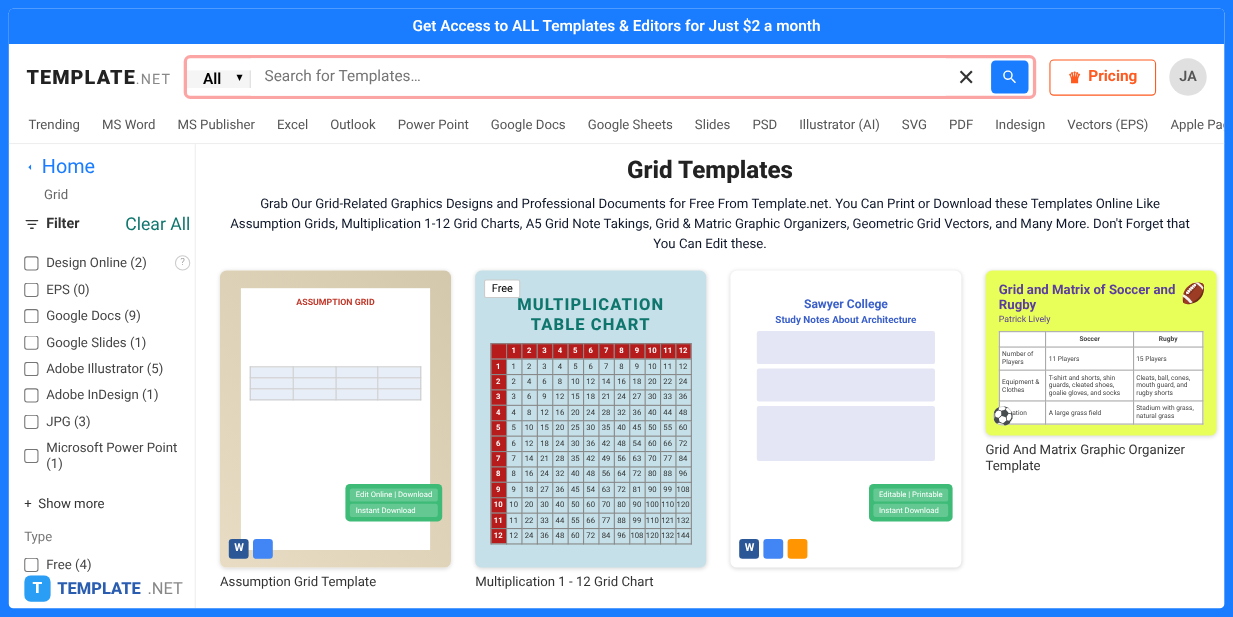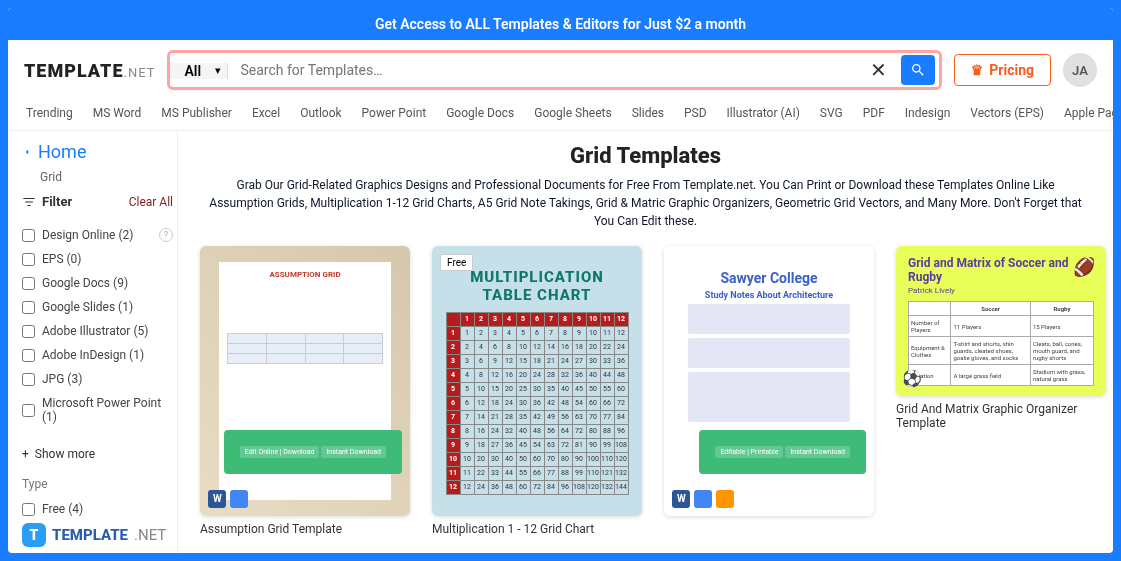--- a/index.html
+++ b/index.html
@@ -23,58 +23,58 @@
 .nav { display:flex; gap:20px; padding:6px 18px 10px; font-size:12px; color:#555; border-bottom:1px solid #eee; overflow:hidden; }
 .nav span { cursor:pointer; white-space:nowrap; }
 .nav span:last-child::after { content:" ▾"; font-size:10px; }
 .body { display:flex; flex:1; overflow:hidden; }
 .sidebar { width:170px; border-right:1px solid #eee; padding:10px 4px 10px 14px; font-size:12px; color:#333; overflow-y:auto; }
 .bc { color:#1a7cff; display:flex; align-items:center; gap:6px; margin-bottom:8px; cursor:pointer; font-size:18px; }
 .bc svg { width:10px; height:10px; fill:#1a7cff; }
 .crumb2 { margin-left:18px; color:#666; font-size:12px; margin-bottom:10px; }
 .frow { display:flex; align-items:center; justify-content:space-between; margin:10px 0 14px; }
 .frow .ft { display:flex; align-items:center; gap:6px; font-weight:700; font-size:13px; }
-.frow .ca { color:#7f1d1d; font-size:12px; cursor:pointer; }
+.frow .ca { color:#0f766e; font-size:16px; cursor:pointer; }
 .fgroup { margin-bottom:14px; }
 .fitem { display:flex; align-items:center; gap:7px; padding:5px 0; color:#444; }
 .fitem input { width:13px; height:13px; }
 .fitem .q { margin-left:auto; width:14px; height:14px; border:1px solid #ccc; border-radius:50%; font-size:9px; color:#aaa; display:flex; align-items:center; justify-content:center; }
 .showmore { display:flex; gap:6px; font-size:12px; color:#333; cursor:pointer; padding:4px 0; }
 .stitle { font-size:12px; color:#777; margin-top:12px; margin-bottom:6px; }
 .main { flex:1; padding:8px 22px; overflow-y:auto; }
 .ptitle { text-align:center; font-size:22px; font-weight:800; color:#222; margin:4px 0 8px; }
 .pdesc { text-align:center; font-size:12px; color:#0f172a; line-height:1.5; margin-bottom:16px; padding:0 6px; }
 .grid { display:flex; gap:22px; }
 .card { width:210px; display:flex; flex-direction:column; gap:6px; }
 .thumb { width:210px; height:270px; border-radius:6px; box-shadow:0 1px 4px rgba(0,0,0,0.15); background:#f8f8f8; position:relative; overflow:hidden; display:flex; align-items:center; justify-content:center; }
 .cap { font-size:12px; color:#333; }
 .badge { position:absolute; bottom:8px; left:8px; display:flex; gap:4px; }
 .badge span { width:18px; height:18px; border-radius:3px; }
 .wrd { background:#2b5797; position:relative; }
 .wrd::after { content:"W"; color:#fff; font-size:10px; font-weight:700; position:absolute; top:3px; left:5px; }
 .gdc { background:#4285f4; }
 .pgs { background:#ff9500; border-radius:4px; }
 .freebadge { position:absolute; top:8px; left:8px; background:#fff; border:1px solid #ccc; font-size:10px; padding:2px 6px; border-radius:2px; }
-.editbtn { position:absolute; right:8px; bottom:42px; background:#3dbb77; border-radius:4px; padding:16px; display:flex; flex-direction:row; gap:2px; }
+.editbtn { position:absolute; right:8px; bottom:42px; background:#3dbb77; border-radius:4px; padding:4px; display:flex; flex-direction:column; gap:2px; }
 .editbtn div { background:rgba(255,255,255,0.2); color:#fff; font-size:7px; padding:2px 5px; border-radius:2px; white-space:nowrap; }
 
 .t1 { background:linear-gradient(45deg,#e8dcc4,#d4c8ac); }
 .t1 .sheet { background:#fff; width:82%; height:88%; padding:8px; font-size:6px; }
 .t1 .sheet h4 { color:#c0392b; text-align:center; font-size:8px; margin-bottom:6px; }
 .t1 table { width:100%; border-collapse:collapse; margin-top:8px; }
 .t1 td { border:1px solid #ccc; height:10px; background:#e8eef7; }
 .t2 { background:#c5e0e8; flex-direction:column; padding:14px 10px; }
 .t2 h3 { font-size:15px; font-weight:800; text-align:center; letter-spacing:1px; color:#0f766e; line-height:1.2; }
 .t2 table { border-collapse:collapse; margin-top:8px; font-size:7px; }
 .t2 td,.t2 th { border:1px solid #888; width:14px; height:14px; text-align:center; color:#333; }
 .t2 th { background:#b71c1c; color:#fff; }
 .t2 .rh { background:#b71c1c; color:#fff; font-weight:700; }
 .t3 { background:#fff; }
 .t3 .sheet { width:85%; height:88%; padding:8px; font-size:6px; }
-.t3 h5 { color:#3a5fc8; text-align:center; font-size:14px; }
+.t3 h5 { color:#3a5fc8; text-align:center; font-size:11px; }
 .t3 h4 { color:#3a5fc8; text-align:center; font-size:9px; margin:4px 0; }
 .t3 .box { background:#e4e6f5; height:30px; margin:4px 0; border-radius:2px; }
 .t4wrap .thumb { height:150px; }
 .t4 { background:#e8ff5a; padding:12px; flex-direction:column; align-items:flex-start; position:relative; }
 .t4 .tt { font-size:12px; font-weight:700; color:#5a3d9e; line-height:1.2; }
 .t4 .sub { font-size:8px; color:#5a3d9e; margin-top:2px; }
 .t4 table { width:100%; border-collapse:collapse; margin-top:6px; font-size:6px; background:#fff; }
 .t4 td,.t4 th { border:1px solid #aaa; padding:3px 2px; color:#444; }
 .t4 .ball { position:absolute; top:10px; right:10px; font-size:18px; }
 .t4 .ball2 { position:absolute; bottom:8px; left:6px; font-size:16px; }

